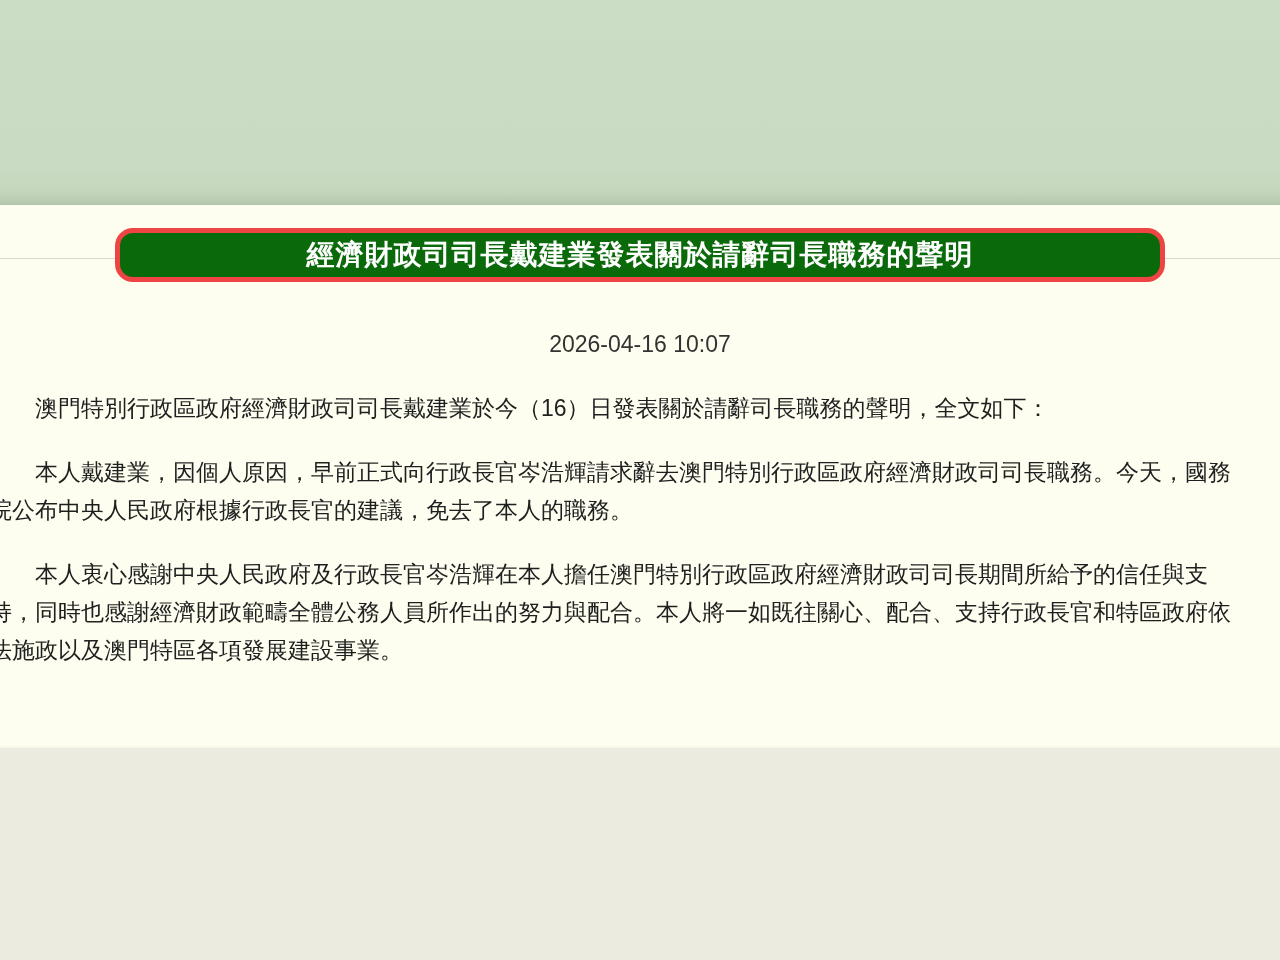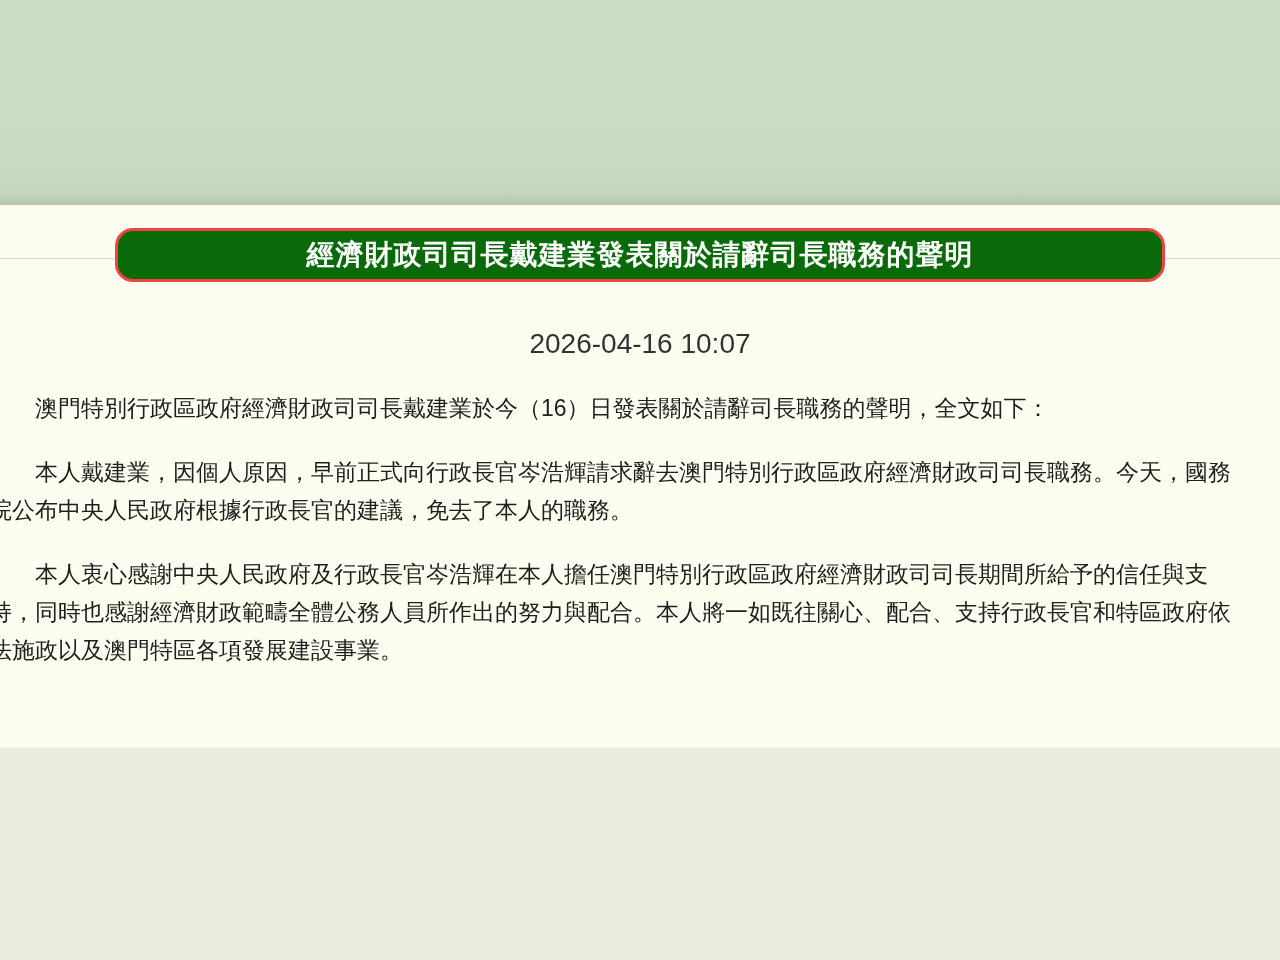--- a/index.html
+++ b/index.html
@@ -41,21 +41,21 @@
     background: #d9d9cb;
   }
   .title-banner {
     position: absolute;
     left: 50%;
     transform: translateX(-50%);
     top: 23px;
     width: 1050px;
     height: 54px;
     background: #0a6a0a;
-    border: 3px solid #ef4444;
+    border: 5px solid #ef4444;
     box-sizing: border-box;
     border-radius: 18px;
     display: flex;
     align-items: center;
     justify-content: center;
   }
   .title-banner .title-text {
     color: #ffffff;
     font-size: 28px;
     font-weight: bold;
@@ -63,21 +63,21 @@
     white-space: nowrap;
   }
 
   
   .meta {
     margin-top: 46px;
     text-align: center;
     color: #333333;
   }
   .meta .date-line {
-    font-size: 28px;
+    font-size: 23px;
     line-height: 32px;
   }
   .meta .source-line {
     font-size: 23px;
     line-height: 32px;
   }
 
   
   .article-body {
     margin-top: 29px;

